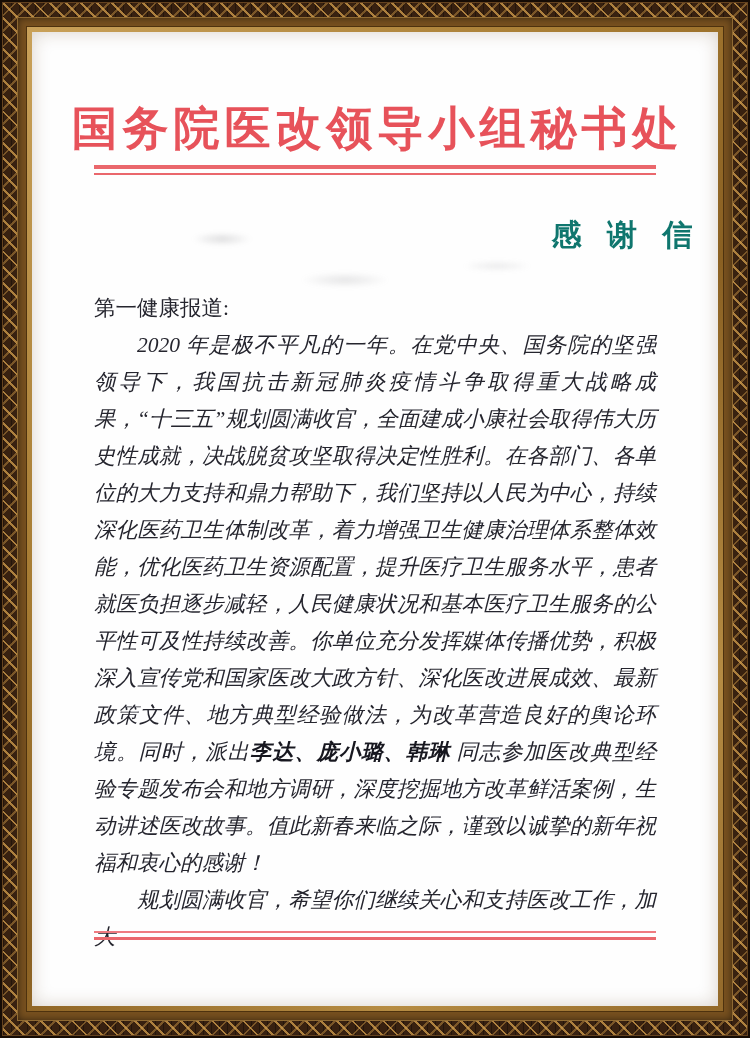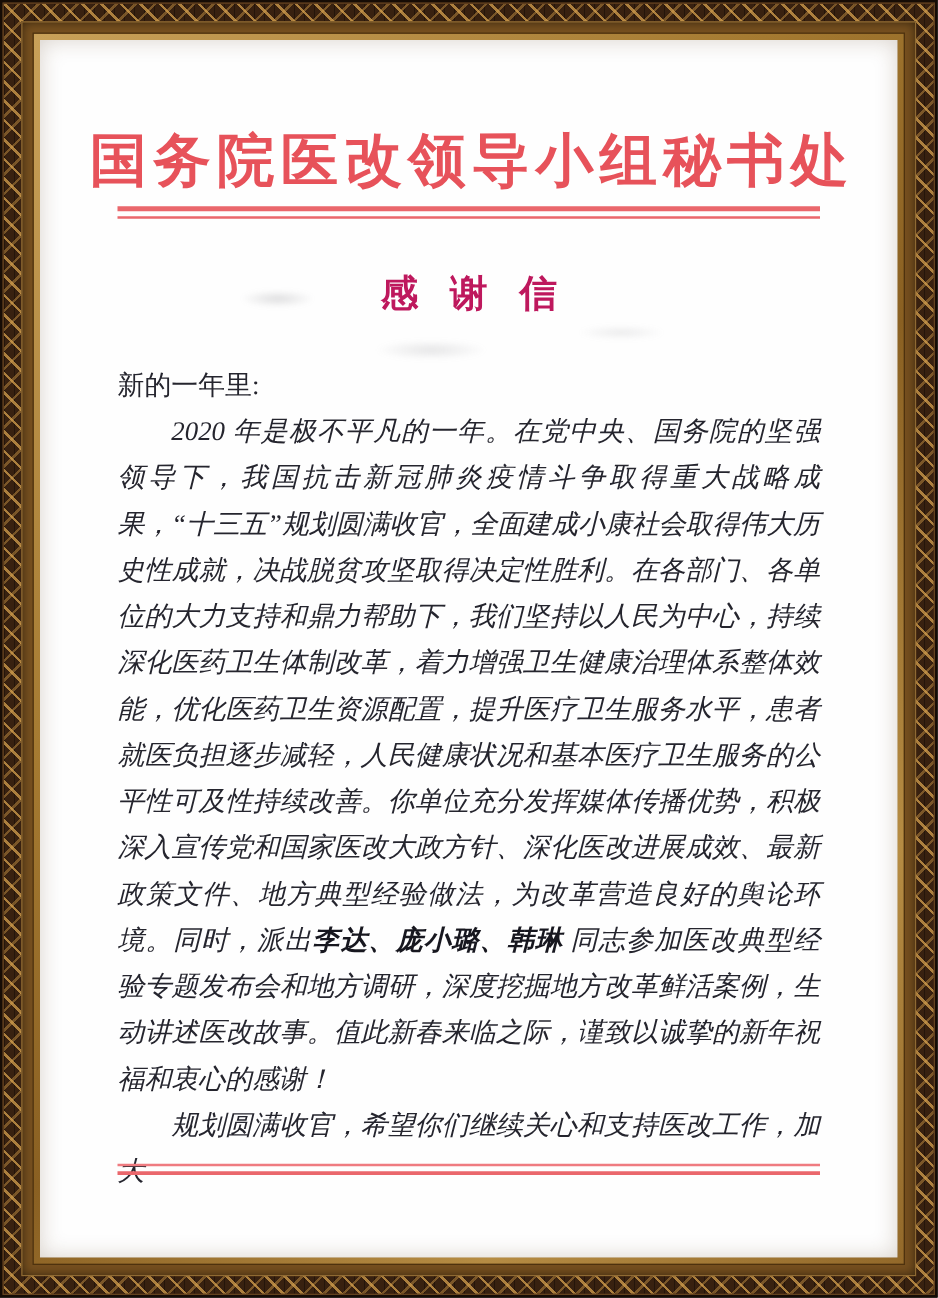--- a/index.html
+++ b/index.html
@@ -22,22 +22,22 @@
     box-shadow:inset 0 0 18px rgba(80,50,20,.22);overflow:hidden;}
 
   
   .org-title{position:absolute;top:66px;left:0;right:0;text-align:center;
     font-size:46px;font-weight:bold;letter-spacing:5px;padding-left:5px;
     color:#e7525a;white-space:nowrap;}
   .rule{position:absolute;left:62px;width:562px;box-sizing:border-box;}
   .rule-header{top:133px;height:10px;border-top:4px solid #ea676c;border-bottom:2px solid #ea676c;}
   .rule-footer{top:899px;height:9px;border-top:2px solid #ef7b80;border-bottom:3px solid #ea676c;}
 
-  .letter-title{position:absolute;top:183px;left:0;right:0;text-align:center;
-    font-size:30px;font-weight:bold;color:#be185d;letter-spacing:.85em;padding-left:.85em;white-space:nowrap;}
+  .letter-title{position:absolute;top:183px;left:0;right:0;text-align:right;
+    font-size:30px;font-weight:bold;color:#0f766e;letter-spacing:.85em;padding-left:.85em;white-space:nowrap;}
 
   .letter-body{position:absolute;top:258px;left:62px;width:562px;
     font-size:21.5px;line-height:37px;color:#25252e;text-align:justify;text-justify:inter-ideograph;}
   .letter-body p{margin:0;}
   .para-indent{text-indent:2em;font-style:italic;}
   .names{font-weight:bold;color:#17171f;}
 
   .smudge{position:absolute;border-radius:50%;filter:blur(2px);pointer-events:none;}
   .smudge-1{top:200px;left:160px;width:60px;height:14px;background:radial-gradient(ellipse,rgba(110,110,115,.22),rgba(110,110,115,0) 70%);}
   .smudge-2{top:240px;left:268px;width:90px;height:16px;background:radial-gradient(ellipse,rgba(120,120,125,.18),rgba(120,120,125,0) 70%);}
@@ -56,21 +56,21 @@
 
           <div class="rule rule-header"></div>
 
           <div class="smudge smudge-1"></div>
           <div class="smudge smudge-2"></div>
           <div class="smudge smudge-3"></div>
 
           <div class="letter-title">感谢信</div>
 
           <div class="letter-body">
-            <p>新的一年里:</p>
+            <p>第一健康报道:</p>
             <p class="para-indent"><span>2020 年是极不平凡的一年。在党中央、国务院的坚强领导下，我国抗击新冠肺炎疫情斗争取得重大战略成果，“十三五”规划圆满收官，全面建成小康社会取得伟大历史性成就，决战脱贫攻坚取得决定性胜利。在各部门、各单位的大力支持和鼎力帮助下，我们坚持以人民为中心，持续深化医药卫生体制改革，着力增强卫生健康治理体系整体效能，优化医药卫生资源配置，提升医疗卫生服务水平，患者就医负担逐步减轻，人民健康状况和基本医疗卫生服务的公平性可及性持续改善。你单位充分发挥媒体传播优势，积极深入宣传党和国家医改大政方针、深化医改进展成效、最新政策文件、地方典型经验做法，为改革营造良好的舆论环境。同时，派出</span><span class="names">李达、庞小璐、韩琳</span><span> 同志参加医改典型经验专题发布会和地方调研，深度挖掘地方改革鲜活案例，生动讲述医改故事。值此新春来临之际，谨致以诚挚的新年祝福和衷心的感谢！</span></p>
             <p class="para-indent">规划圆满收官，希望你们继续关心和支持医改工作，加大</p>
           </div>
 
           <div class="rule rule-footer"></div>
 
         </div>
       </div>
     </div>
   </div>

